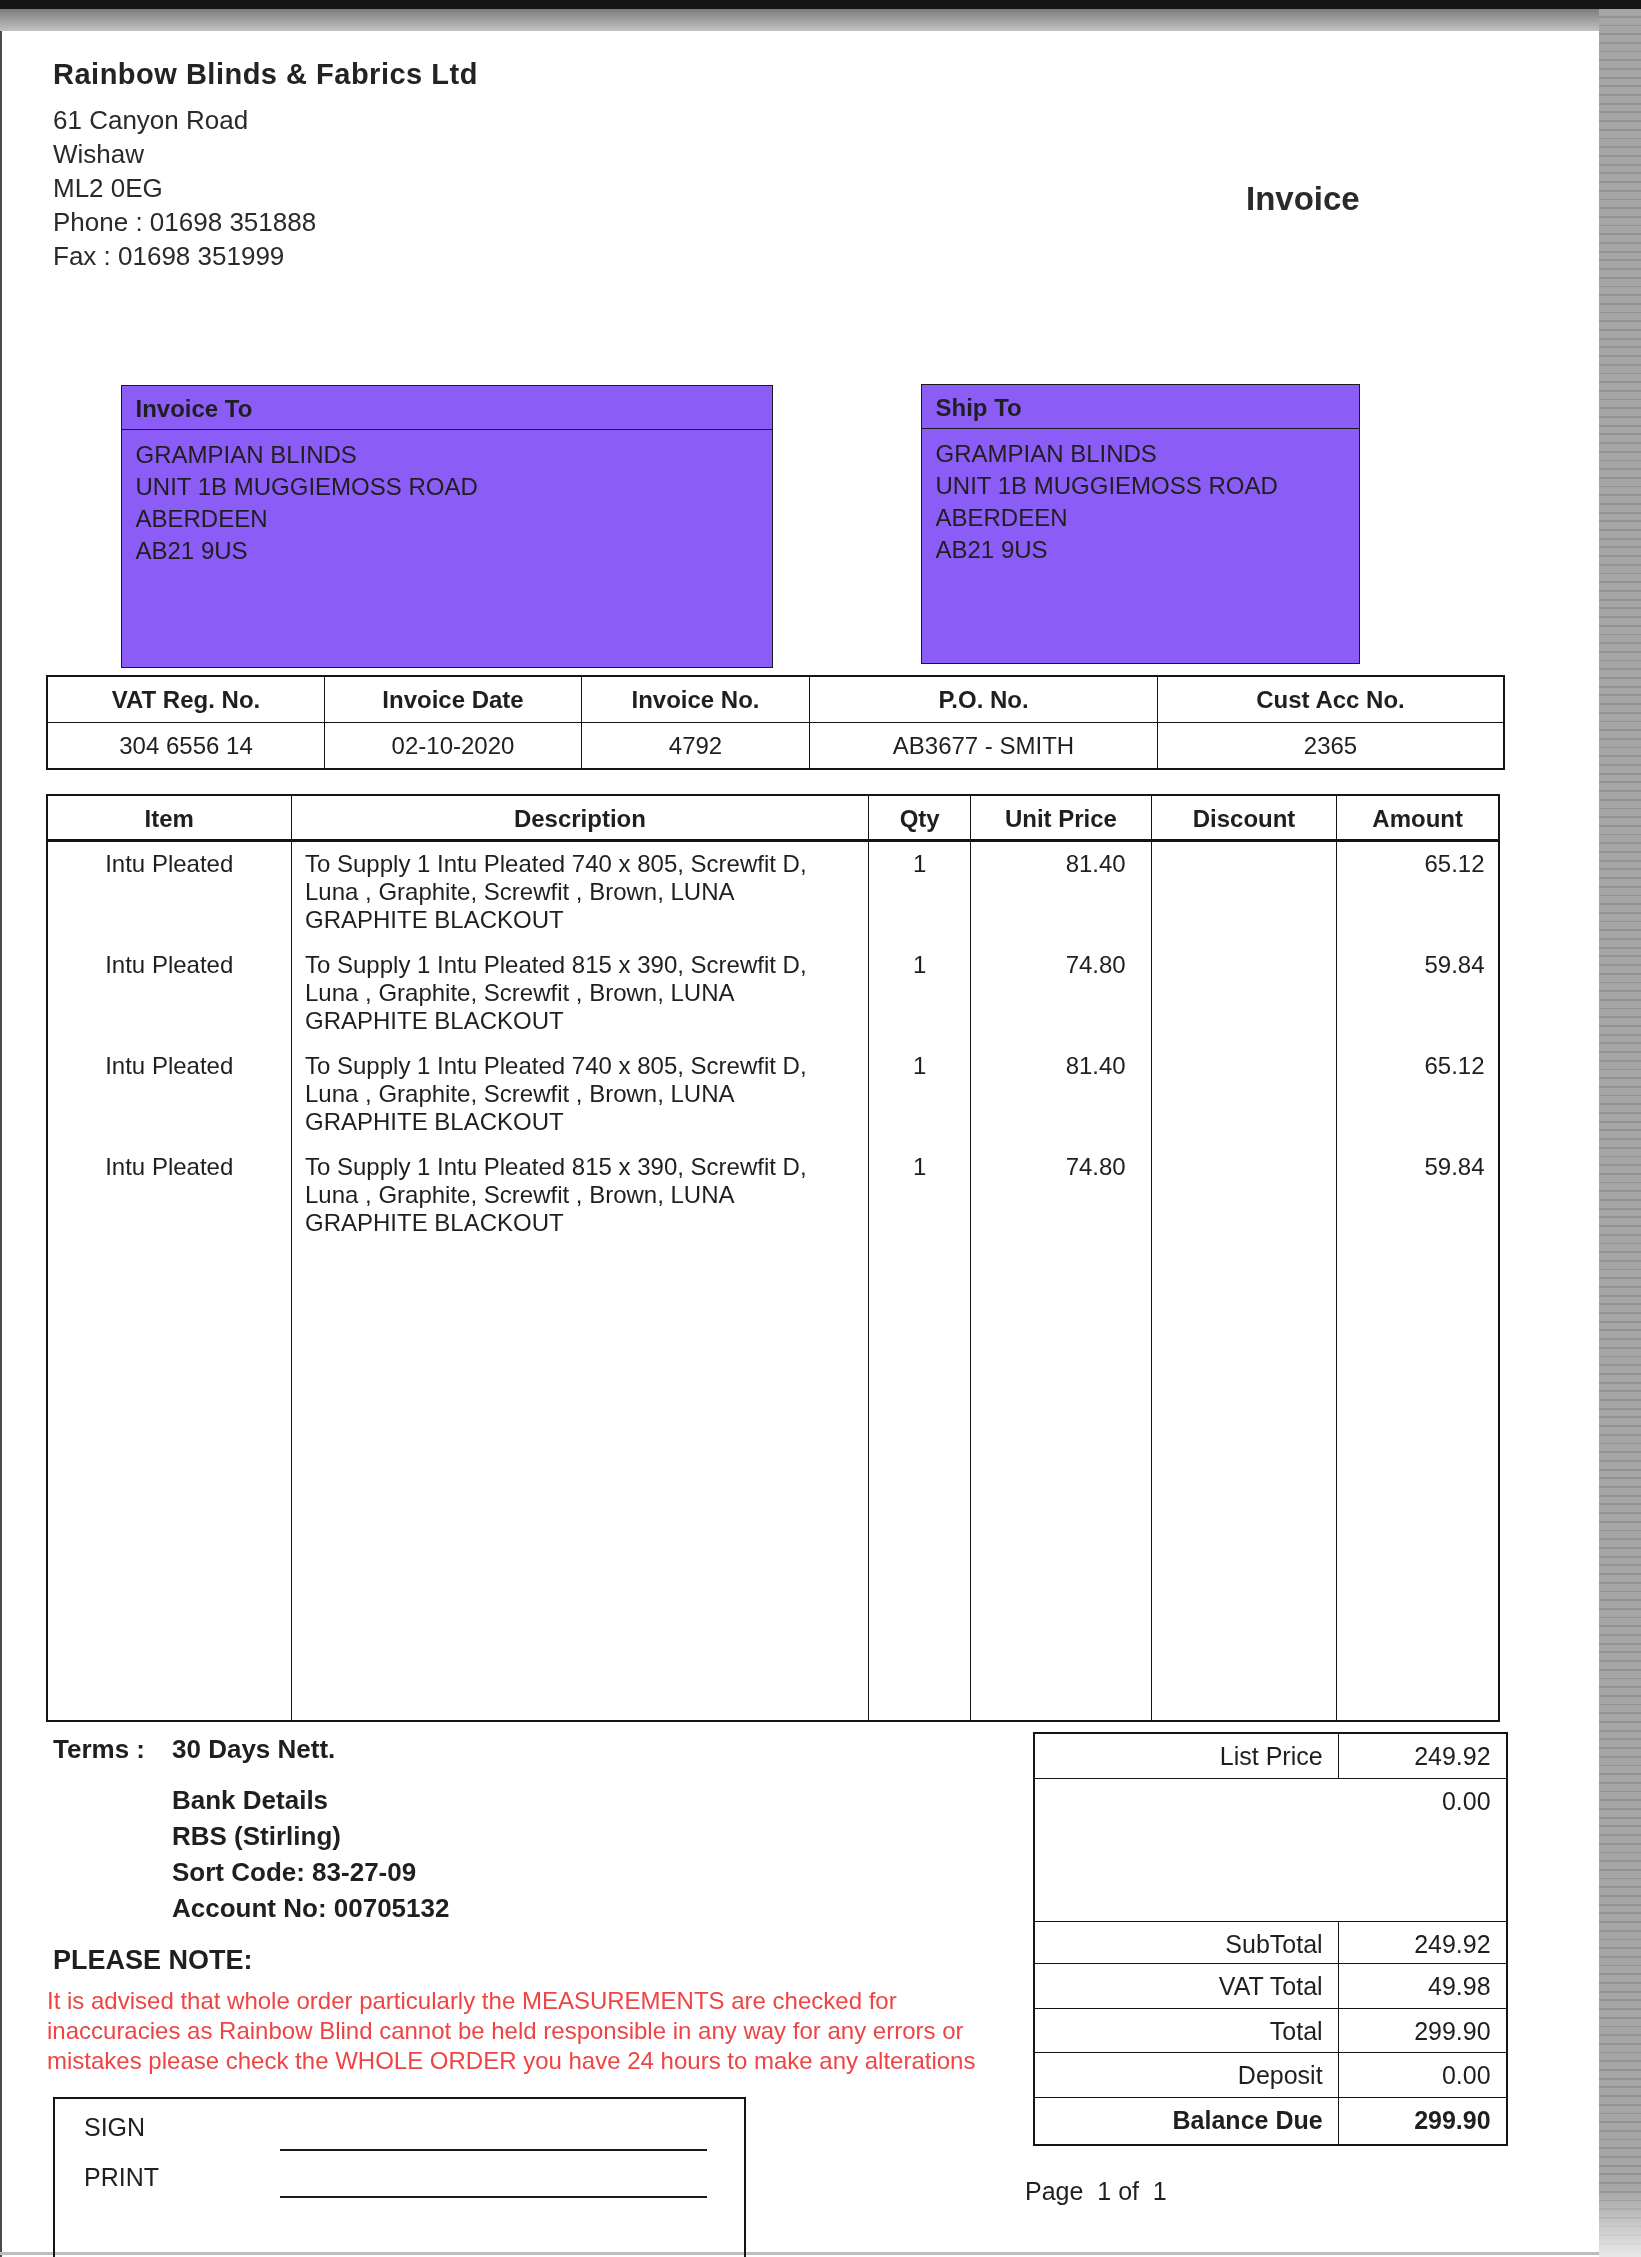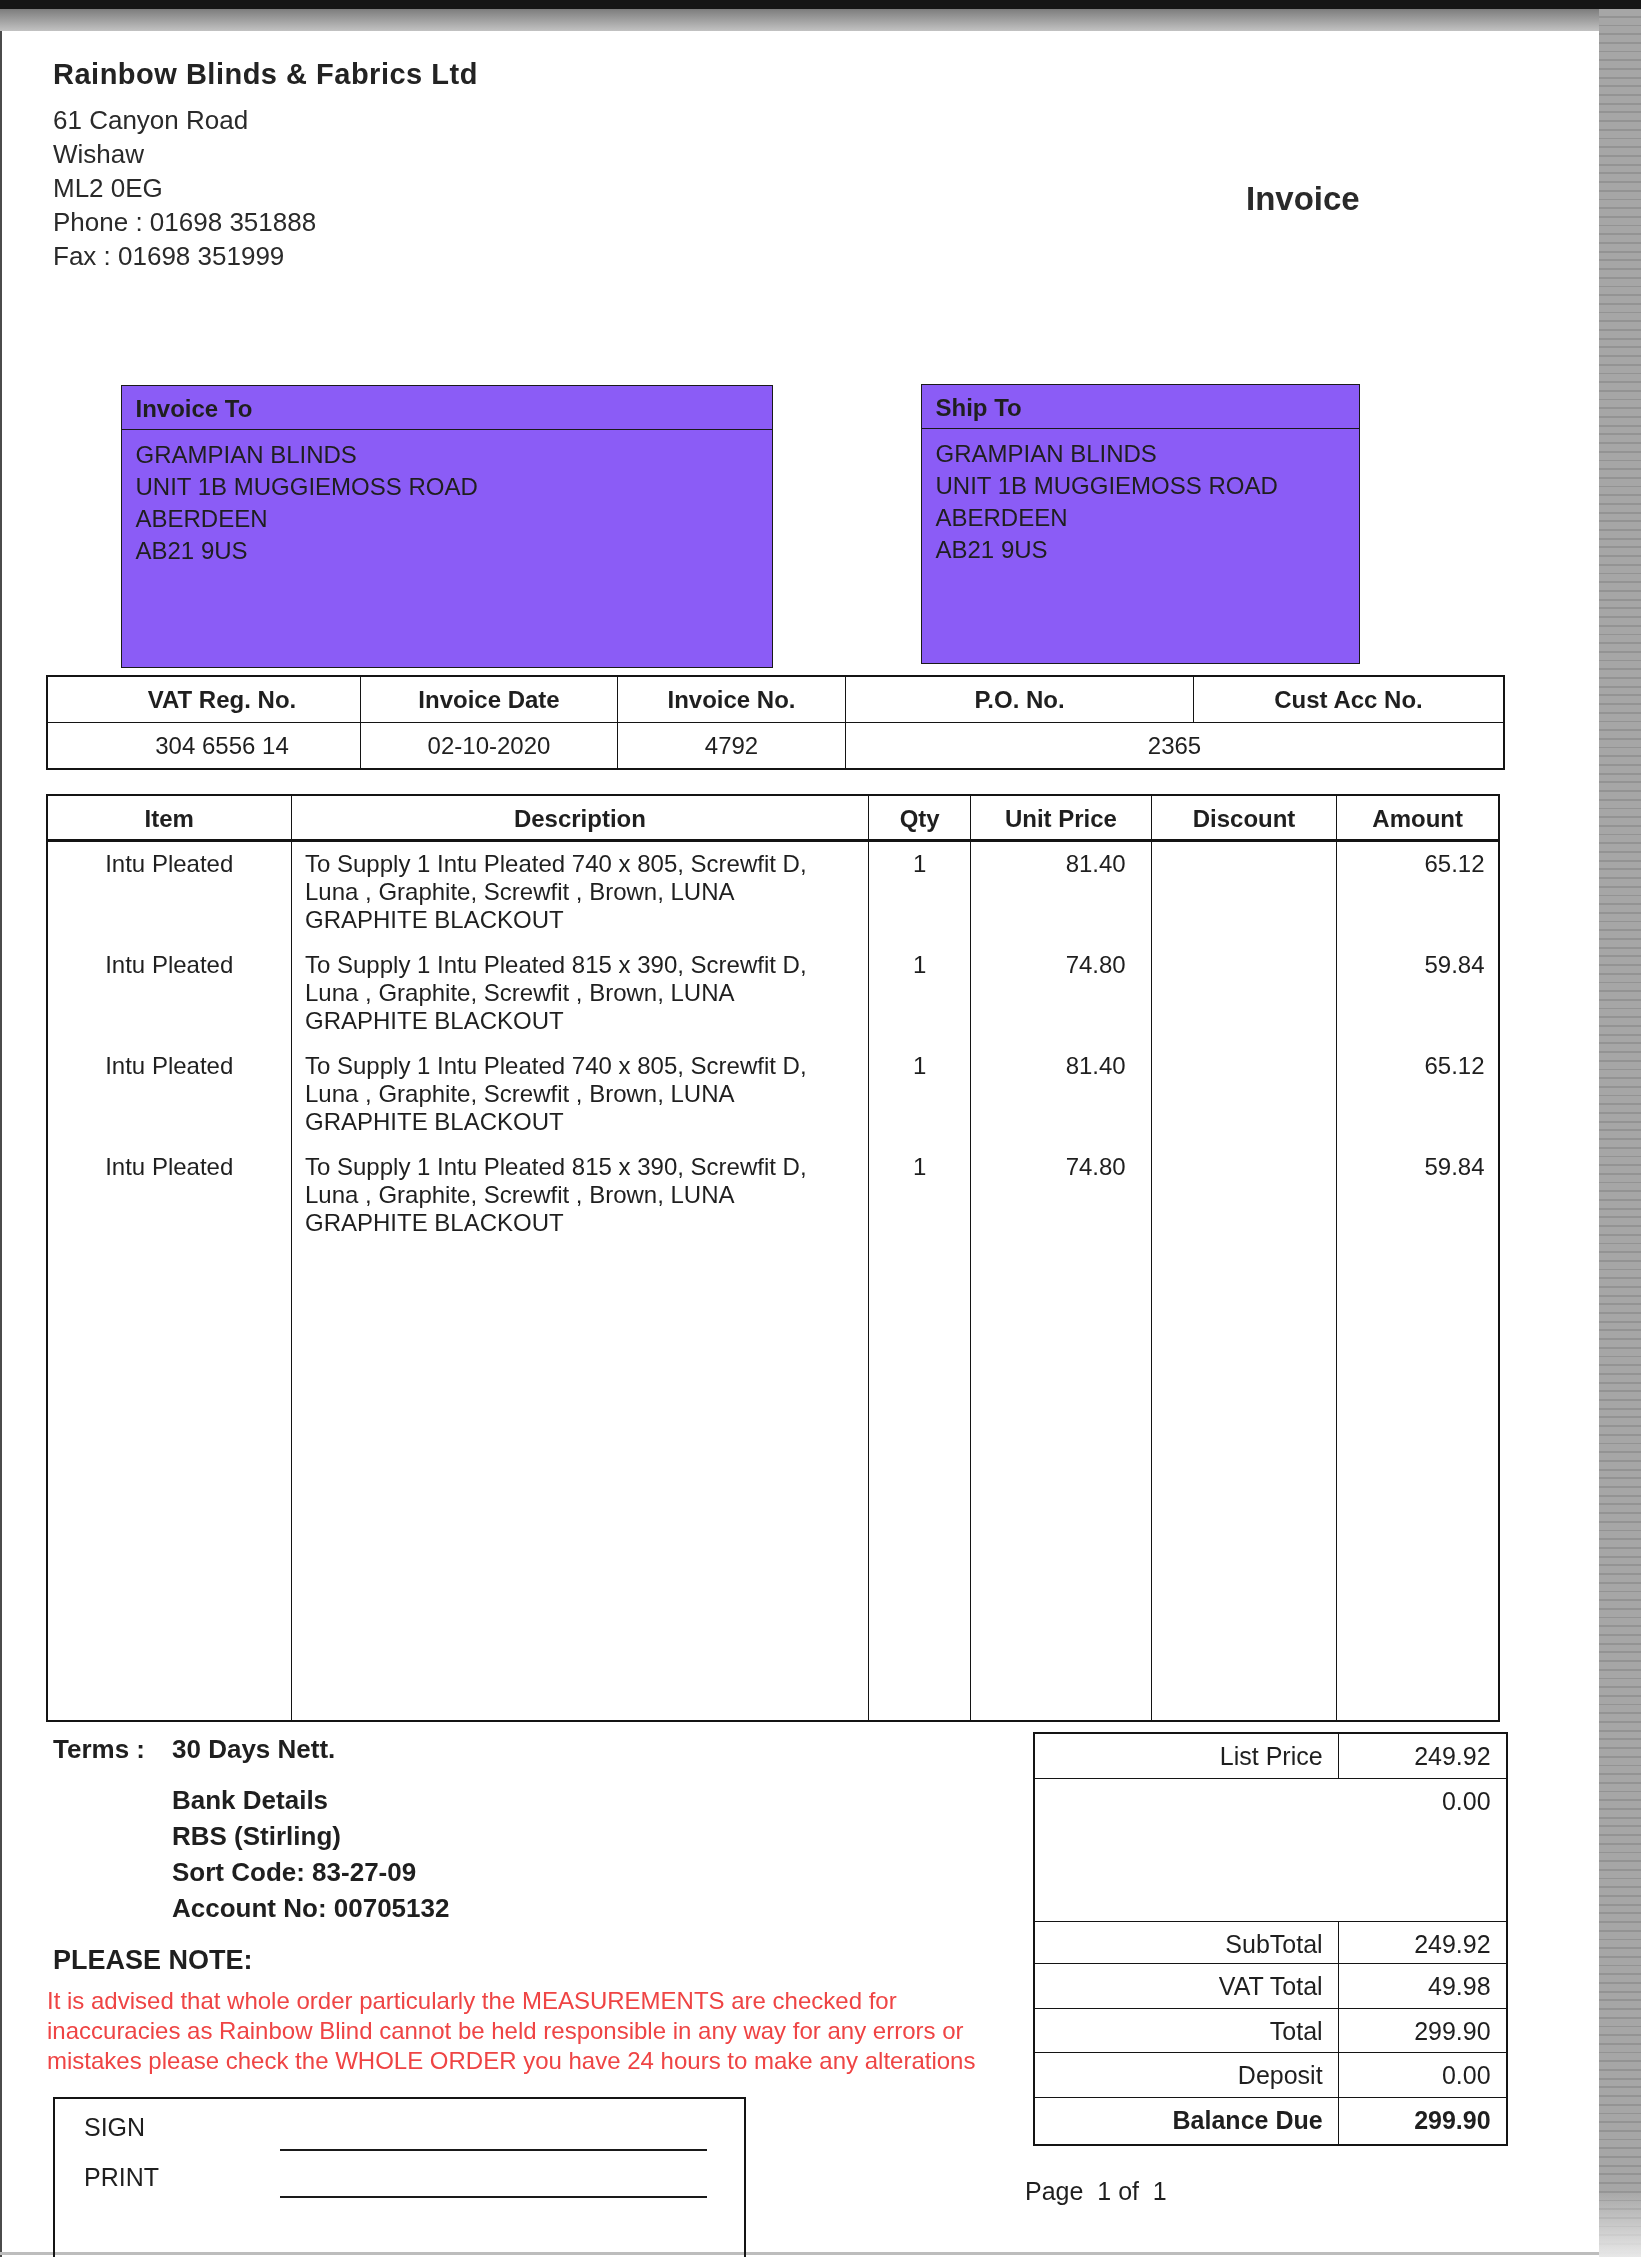--- a/index.html
+++ b/index.html
@@ -40,21 +40,21 @@
   .box-body { padding:8.7px 13.5px 0 13.5px; font-size:24px; line-height:32px; }
 
   
   .meta-table { left:46px; top:675px; width:1459px; height:95px;
     border:2.9px solid #141414; display:flex; flex-direction:column; }
   .meta-row { display:flex; flex:1; }
   .meta-row.head { border-bottom:1.9px solid #141414; font-weight:bold; }
   .meta-cell { border-right:1.9px solid #141414; text-align:center;
     font-size:24px; padding-top:8.7px; }
   .meta-cell:last-child { border-right:none; }
-  .mc0{width:277px;margin-left:36px;} .mc1{width:257px;} .mc2{width:228px;} .mc3{width:348px;} .mc4{flex:1;}
+  .mc0{width:277px;} .mc1{width:257px;} .mc2{width:228px;} .mc3{width:348px;} .mc4{flex:1;}
 
   
   .items-table { left:46px; top:794px; width:1454px; height:928px;
     border:2.9px solid #141414; display:flex; flex-direction:column; background:#fff; }
   .items-header { display:flex; height:46px; border-bottom:3.9px solid #141414;
     font-weight:bold; font-size:24px; }
   .ih { border-right:1.9px solid #141414; text-align:center; padding-top:8.7px; }
   .ih:last-child { border-right:none; }
   .items-body { display:flex; flex:1; }
   .icol { border-right:1.9px solid #141414; padding-top:7.7px; }
@@ -144,20 +144,21 @@
     <div class="meta-cell mc0">VAT Reg. No.</div>
     <div class="meta-cell mc1">Invoice Date</div>
     <div class="meta-cell mc2">Invoice No.</div>
     <div class="meta-cell mc3">P.O. No.</div>
     <div class="meta-cell mc4">Cust Acc No.</div>
   </div>
   <div class="meta-row">
     <div class="meta-cell mc0">304 6556 14</div>
     <div class="meta-cell mc1">02-10-2020</div>
     <div class="meta-cell mc2">4792</div>
+    <div class="meta-cell mc3">AB3677 - SMITH</div>
     <div class="meta-cell mc4">2365</div>
   </div>
 </div>
 
 <div class="abs items-table">
   <div class="items-header">
     <div class="ih c-item">Item</div>
     <div class="ih c-desc">Description</div>
     <div class="ih c-qty">Qty</div>
     <div class="ih c-price">Unit Price</div>

